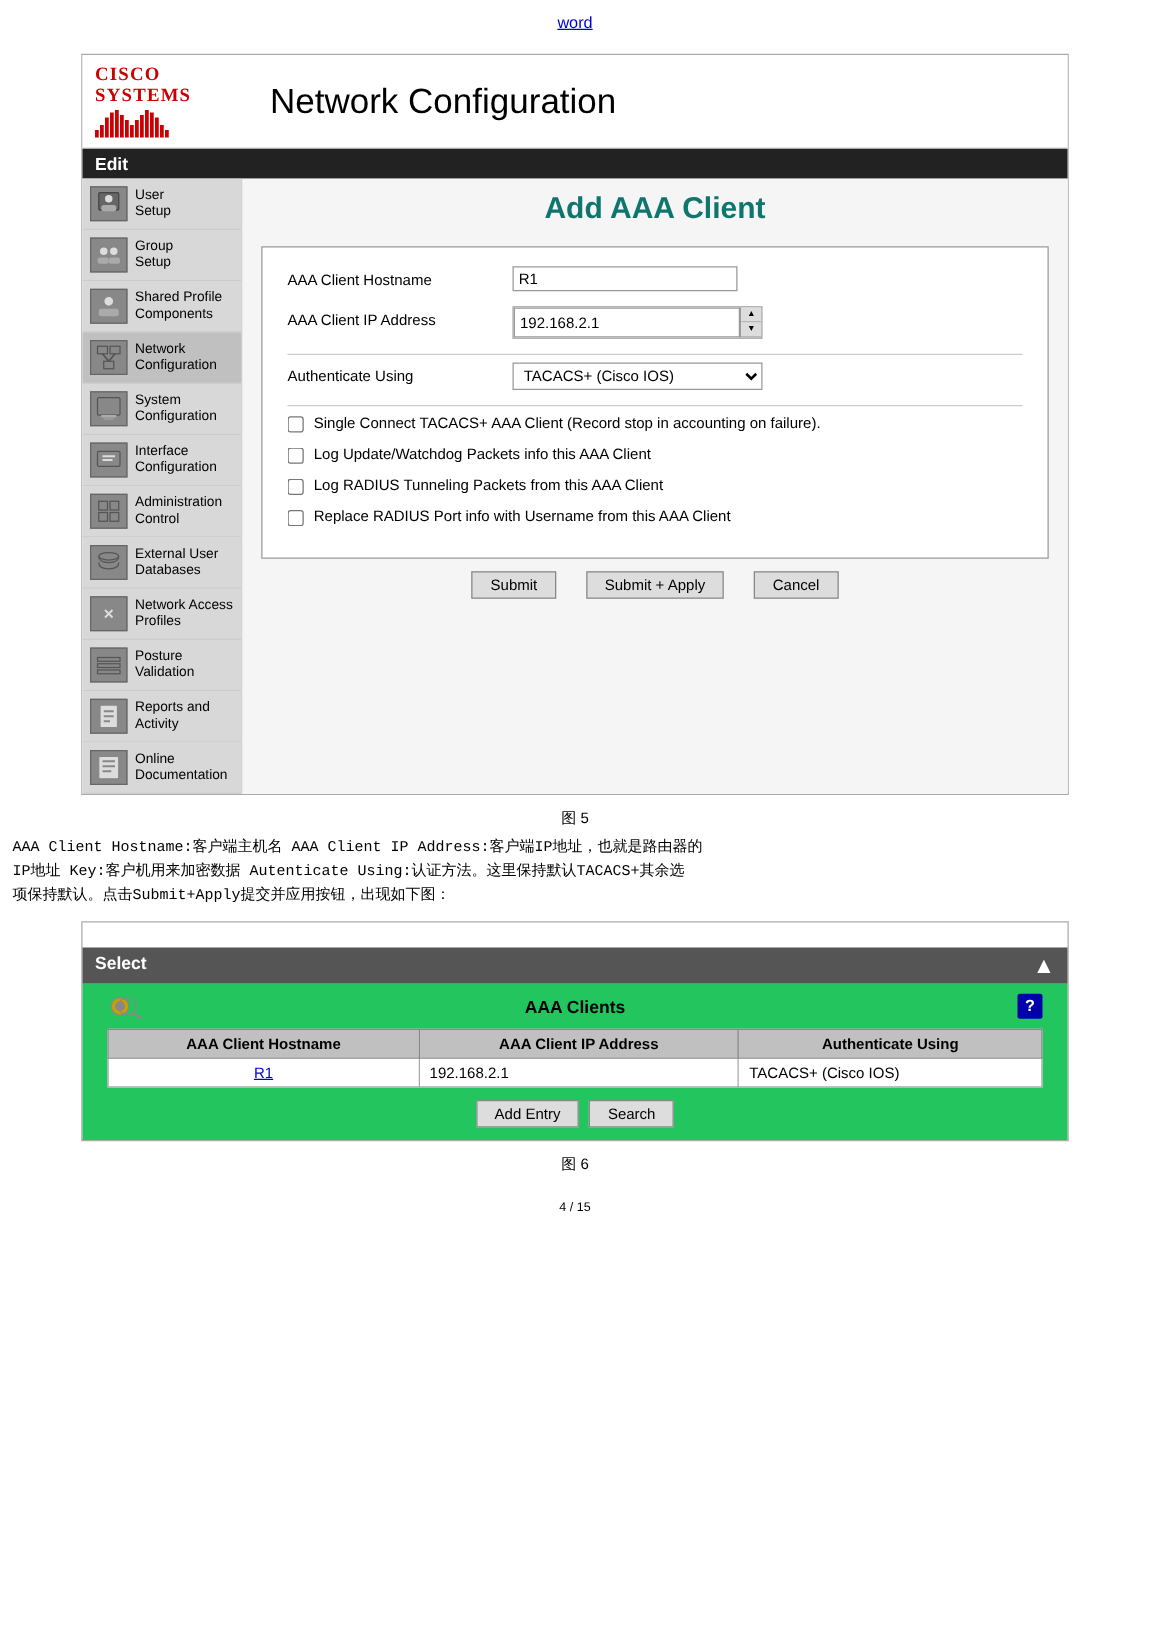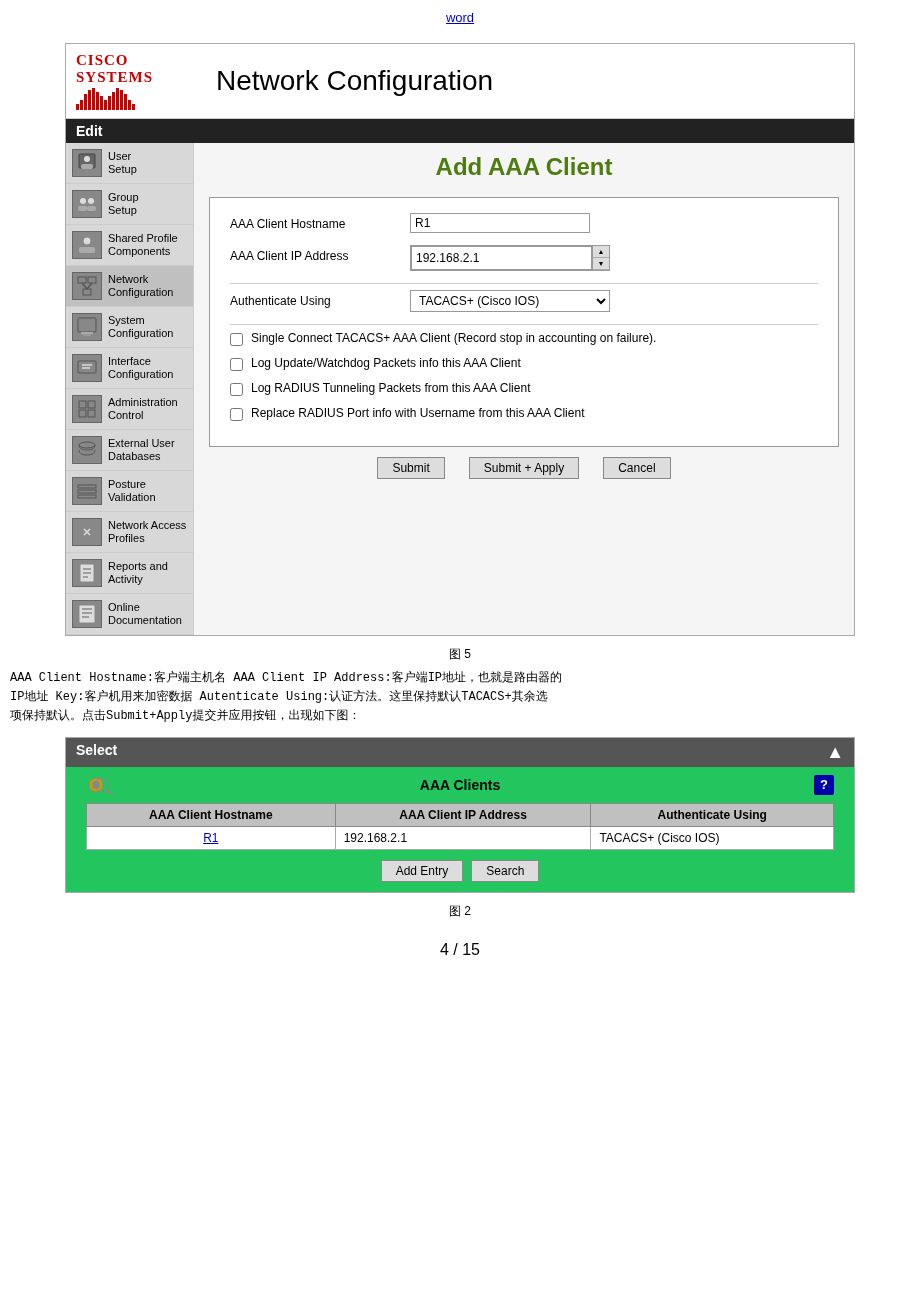--- a/index.html
+++ b/index.html
@@ -102,21 +102,21 @@
     .content-area {
       flex: 1;
       padding: 10px 15px;
       background: #f5f5f5;
     }
     .add-aaa-title {
       text-align: center;
       font-size: 24px;
       font-weight: bold;
       margin-bottom: 16px;
-      color: #4d7c0f;
+      color: #0f766e;
     }
     .form-box {
       border: 1px solid #999;
       background: #fff;
       padding: 15px 20px;
       margin-bottom: 10px;
     }
     .form-row {
       display: flex;
       align-items: flex-start;
@@ -235,20 +235,21 @@
       margin: 0 0 10px 0;
     }
     .select-bar {
       background: #555;
       color: #fff;
       font-size: 14px;
       font-weight: bold;
       padding: 4px 10px;
       display: flex;
       justify-content: space-between;
+      margin-top: 20px;
     }
     .select-content {
       background: #22c55e;
       padding: 10px 20px;
     }
     .aaa-clients-header {
       display: flex;
       align-items: center;
       justify-content: center;
       margin-bottom: 10px;
@@ -316,21 +317,21 @@
     }
 
     .fig-caption {
       text-align: center;
       font-size: 12px;
       margin: 6px 0;
     }
 
     .page-number {
       text-align: center;
-      font-size: 16px;
+      font-size: 10px;
       padding: 15px 0;
       color: #000;
     }
 
     
     .wave-bars {
       display: flex;
       align-items: flex-end;
       gap: 1px;
       height: 22px;
@@ -467,36 +468,36 @@
               <path d="M3 6 Q3 11 11 11 Q19 11 19 6" fill="none" stroke="#555"></path>
               <path d="M3 11 Q3 16 11 16 Q19 16 19 11" fill="none" stroke="#555"></path>
             </svg>
         </div>
         <span class="sidebar-label">External User<br>Databases</span>
       </div>
 
       <div class="sidebar-item">
         <div class="sidebar-icon">
           <svg width="22" height="22" viewBox="0 0 22 22">
+              <circle cx="11" cy="11" r="8" fill="none" stroke="#888" stroke-width="2"></circle>
+              <path d="M8 8 L14 14 M14 8 L8 14" stroke="#ddd" stroke-width="1.5"></path>
+            </svg>
+        </div>
+        <span class="sidebar-label">Network Access<br>Profiles</span>
+      </div>
+
+      <div class="sidebar-item">
+        <div class="sidebar-icon">
+          <svg width="22" height="22" viewBox="0 0 22 22">
               <rect x="2" y="5" width="18" height="3" fill="#888" stroke="#555"></rect>
               <rect x="2" y="10" width="18" height="3" fill="#888" stroke="#555"></rect>
               <rect x="2" y="15" width="18" height="3" fill="#888" stroke="#555"></rect>
             </svg>
         </div>
         <span class="sidebar-label">Posture<br>Validation</span>
-      </div>
-
-      <div class="sidebar-item">
-        <div class="sidebar-icon">
-          <svg width="22" height="22" viewBox="0 0 22 22">
-              <circle cx="11" cy="11" r="8" fill="none" stroke="#888" stroke-width="2"></circle>
-              <path d="M8 8 L14 14 M14 8 L8 14" stroke="#ddd" stroke-width="1.5"></path>
-            </svg>
-        </div>
-        <span class="sidebar-label">Network Access<br>Profiles</span>
       </div>
 
       <div class="sidebar-item">
         <div class="sidebar-icon">
           <svg width="22" height="22" viewBox="0 0 22 22">
               <rect x="4" y="2" width="14" height="18" rx="1" fill="#ddd" stroke="#888"></rect>
               <line x1="7" y1="7" x2="15" y2="7" stroke="#888" stroke-width="1.5"></line>
               <line x1="7" y1="11" x2="15" y2="11" stroke="#888" stroke-width="1.5"></line>
               <line x1="7" y1="15" x2="12" y2="15" stroke="#888" stroke-width="1.5"></line>
             </svg>
@@ -639,15 +640,15 @@
     </table>
 
     <div class="select-buttons">
       <button class="select-btn">Add Entry</button>
       <button class="select-btn">Search</button>
     </div>
 
   </div>
 </div>
 
-<div class="fig-caption">图 2</div>
+<div class="fig-caption">图 6</div>
 
 <div class="page-number">4 / 15</div>
 
 </body></html>

